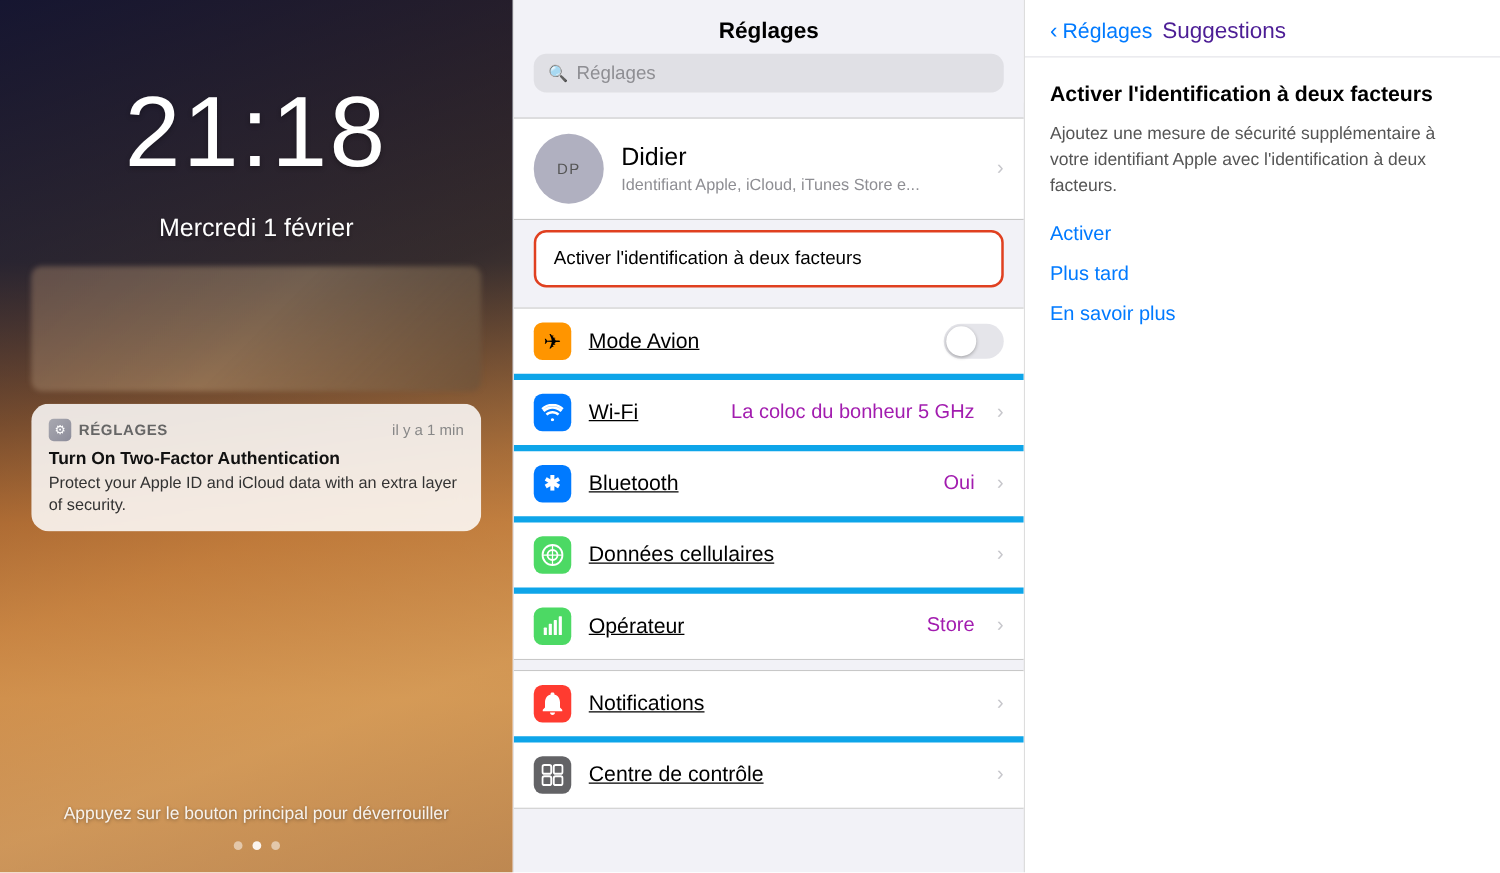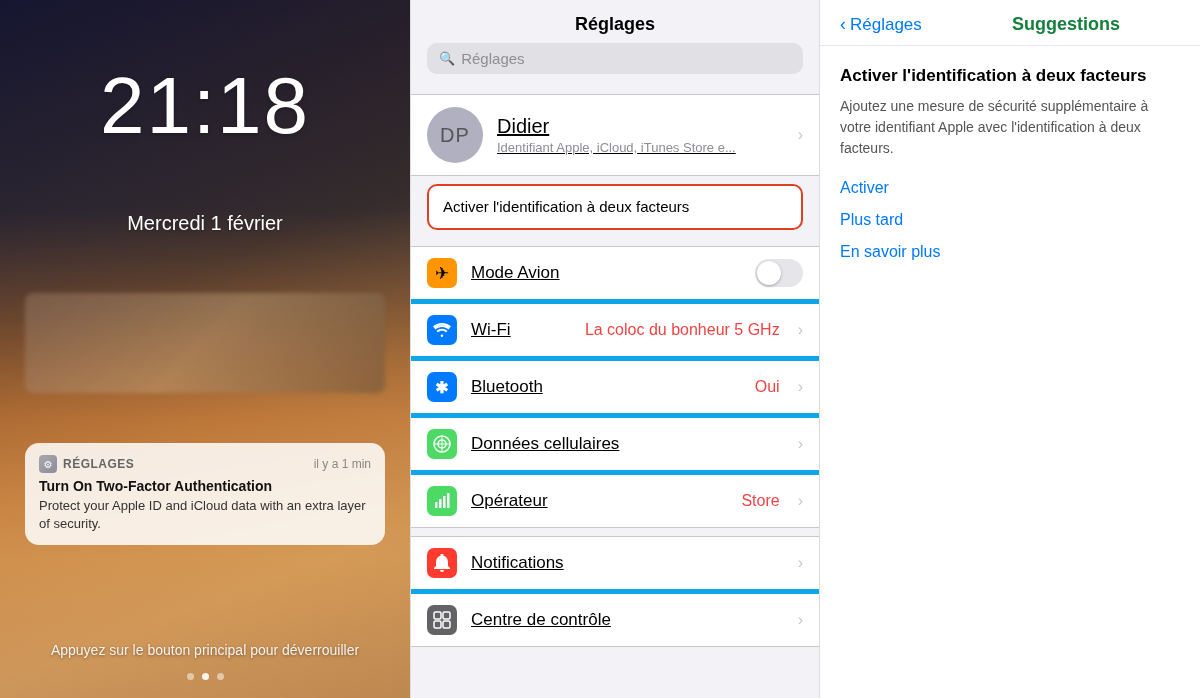--- a/index.html
+++ b/index.html
@@ -10,21 +10,20 @@
       width: 410px;
       height: 698px;
       position: relative;
       background: linear-gradient(180deg, #1a1a2e 0%, #16213e 30%, #c87941 60%, #e8a060 80%, #d4956a 100%);
       display: flex;
       flex-direction: column;
       align-items: center;
       color: white;
       overflow: hidden;
       flex-shrink: 0;
-      gap: 40px;
     }
     .lock-screen-blur {
       position: absolute;
       top: 0; left: 0; right: 0; bottom: 0;
       background: linear-gradient(160deg, rgba(20,20,50,0.7) 0%, rgba(100,60,20,0.4) 40%, rgba(180,120,50,0.5) 60%, rgba(200,150,80,0.6) 80%, rgba(180,130,70,0.7) 100%);
     }
     .lock-time {
       position: relative;
       z-index: 2;
       font-size: 80px;
@@ -182,27 +181,27 @@
       align-items: center;
       padding: 12px 16px;
       gap: 14px;
       background: white;
     }
     .profile-avatar {
       width: 56px; height: 56px;
       border-radius: 50%;
       background: #b0b0c0;
       display: flex; align-items: center; justify-content: center;
-      font-size: 20px;
+      font-size: 12px;
       font-weight: 400;
       color: #555;
       letter-spacing: 1px;
       flex-shrink: 0;
     }
-    .profile-info { flex: 1; text-decoration: underline; }
+    .profile-info { flex: 1; }
     .profile-name { font-size: 20px; font-weight: 400; color: #000; }
     .profile-sub { font-size: 13px; color: #8e8e93; margin-top: 2px; }
     .chevron { color: #c7c7cc; font-size: 16px; }
 
     
     .two-factor-banner {
       margin: 8px 16px;
       border: 2px solid #e04020;
       border-radius: 10px;
       padding: 12px 14px;
@@ -240,21 +239,21 @@
     }
     .icon-airplane { background: #ff9500; }
     .icon-wifi { background: #007aff; }
     .icon-bluetooth { background: #007aff; }
     .icon-cellular { background: #4cd964; }
     .icon-carrier { background: #4cd964; }
     .icon-notifications { background: #ff3b30; }
     .icon-control { background: #8e8e93; }
 
     .settings-label { flex: 1; font-size: 17px; color: #000; text-decoration: underline; }
-    .settings-value { font-size: 16px; color: #ef4444; margin-right: 4px; }
+    .settings-value { font-size: 16px; color: #a21caf; margin-right: 4px; }
     .settings-toggle {
       width: 48px; height: 28px;
       border-radius: 14px;
       background: #e5e5ea;
       position: relative;
       flex-shrink: 0;
     }
     .settings-toggle::after {
       content: '';
       position: absolute;
@@ -287,24 +286,24 @@
       color: #007aff;
       font-size: 17px;
       gap: 4px;
     }
     .suggestions-back-chevron {
       font-size: 18px;
       color: #007aff;
     }
     .suggestions-title {
       flex: 1;
-      text-align: right;
+      text-align: left;
       font-size: 18px;
-      font-weight: 700;
-      color: #15803d;
+      font-weight: 400;
+      color: #4c1d95;
       margin-right: 60px;
     }
     .suggestions-content {
       padding: 20px;
     }
     .suggestions-heading {
       font-size: 17px;
       font-weight: 700;
       color: #000;
       margin-bottom: 10px;

